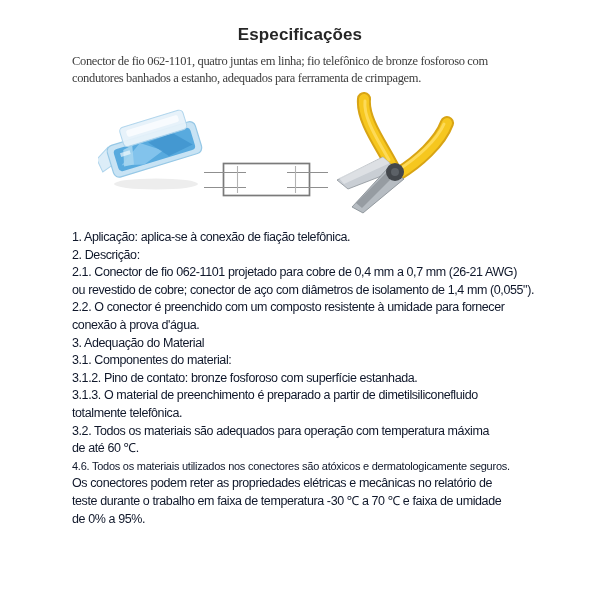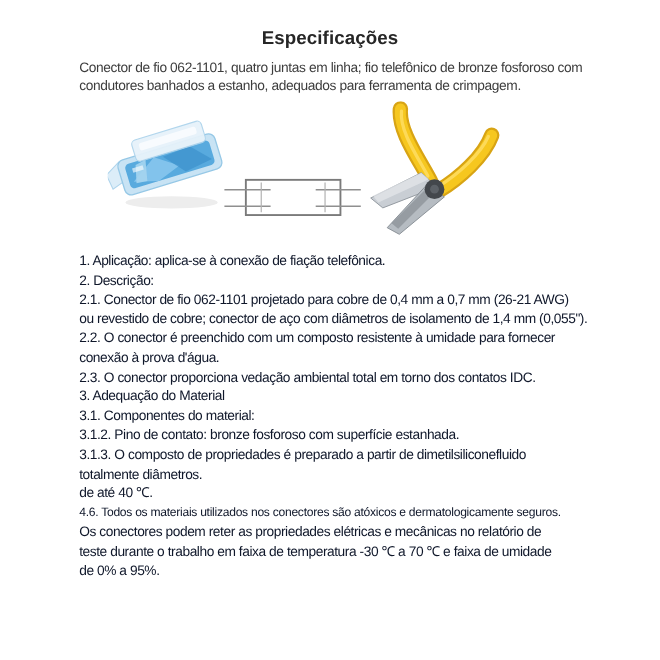--- a/index.html
+++ b/index.html
@@ -8,21 +8,21 @@
     font-family:"Liberation Sans", sans-serif;color:#3b3b3b;
     -webkit-font-smoothing:antialiased;
   }
   .page{position:absolute;inset:0;background:#fff;padding-left:16px;}
   .title{
     position:absolute;top:25px;left:0;width:600px;text-align:center;
     font-size:17px;font-weight:bold;color:#262626;letter-spacing:.1px;
   }
   .intro{
     position:absolute;left:72px;top:53px;width:480px;
-    font-size:12.5px;line-height:16.5px;letter-spacing:-.35px;color:#3d3d3d;
+    font-size:12.5px;line-height:16.5px;letter-spacing:-.35px;color:#3d3d3d;font-family:Liberation Serif, serif;
   }
   .intro .iline{white-space:nowrap;}
   .fig{position:absolute;}
   .fig-connector{left:98px;top:100px;width:112px;height:95px;}
   .fig-diagram{left:196px;top:153px;width:145px;height:50px;}
   .fig-pliers{left:330px;top:92px;width:126px;height:126px;}
   .spec{
     position:absolute;left:72px;top:229px;width:500px;
     font-size:12.5px;line-height:17.6px;letter-spacing:-.4px;color:#0f172a;
   }
@@ -84,26 +84,26 @@
     <circle cx="395" cy="172" r="4" fill="#5c6167"></circle>
   </svg>
 
   <div class="spec">
     <div class="line">1. Aplicação: aplica-se à conexão de fiação telefônica.</div>
     <div class="line">2. Descrição:</div>
     <div class="line">2.1. Conector de fio 062-1101 projetado para cobre de 0,4 mm a 0,7 mm (26-21 AWG)</div>
     <div class="line">ou revestido de cobre; conector de aço com diâmetros de isolamento de 1,4 mm (0,055").</div>
     <div class="line">2.2. O conector é preenchido com um composto resistente à umidade para fornecer</div>
     <div class="line">conexão à prova d'água.</div>
-    <div class="line">2.3. O conector proporciona vedação ambiental total em torno dos contatos IDC.</div>
     <div class="line">3. Adequação do Material</div>
     <div class="line">3.1. Componentes do material:</div>
     <div class="line">3.1.2. Pino de contato: bronze fosforoso com superfície estanhada.</div>
-    <div class="line">3.1.3. O composto de propriedades é preparado a partir de dimetilsiliconefluido</div>
-    <div class="line">totalmente diâmetros.</div>
-    <div class="line">de até 40 ℃.</div>
+    <div class="line">3.1.3. O material de preenchimento é preparado a partir de dimetilsiliconefluido</div>
+    <div class="line">totalmente telefônica.</div>
+    <div class="line">3.2. Todos os materiais são adequados para operação com temperatura máxima</div>
+    <div class="line">de até 60 ℃.</div>
     <div class="line small">4.6. Todos os materiais utilizados nos conectores são atóxicos e dermatologicamente seguros.</div>
     <div class="line">Os conectores podem reter as propriedades elétricas e mecânicas no relatório de</div>
     <div class="line">teste durante o trabalho em faixa de temperatura -30 ℃ a 70 ℃ e faixa de umidade</div>
     <div class="line">de 0% a 95%.</div>
   </div>
 
 </div>
 
 </body></html>

